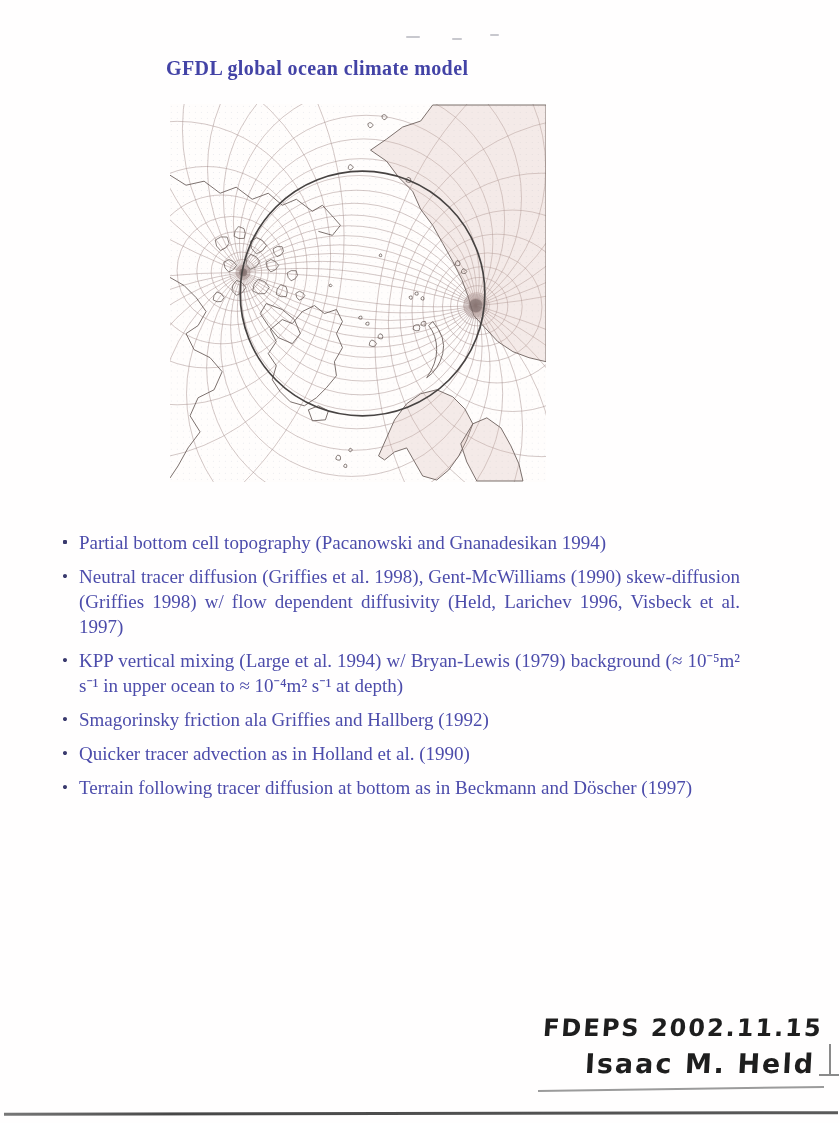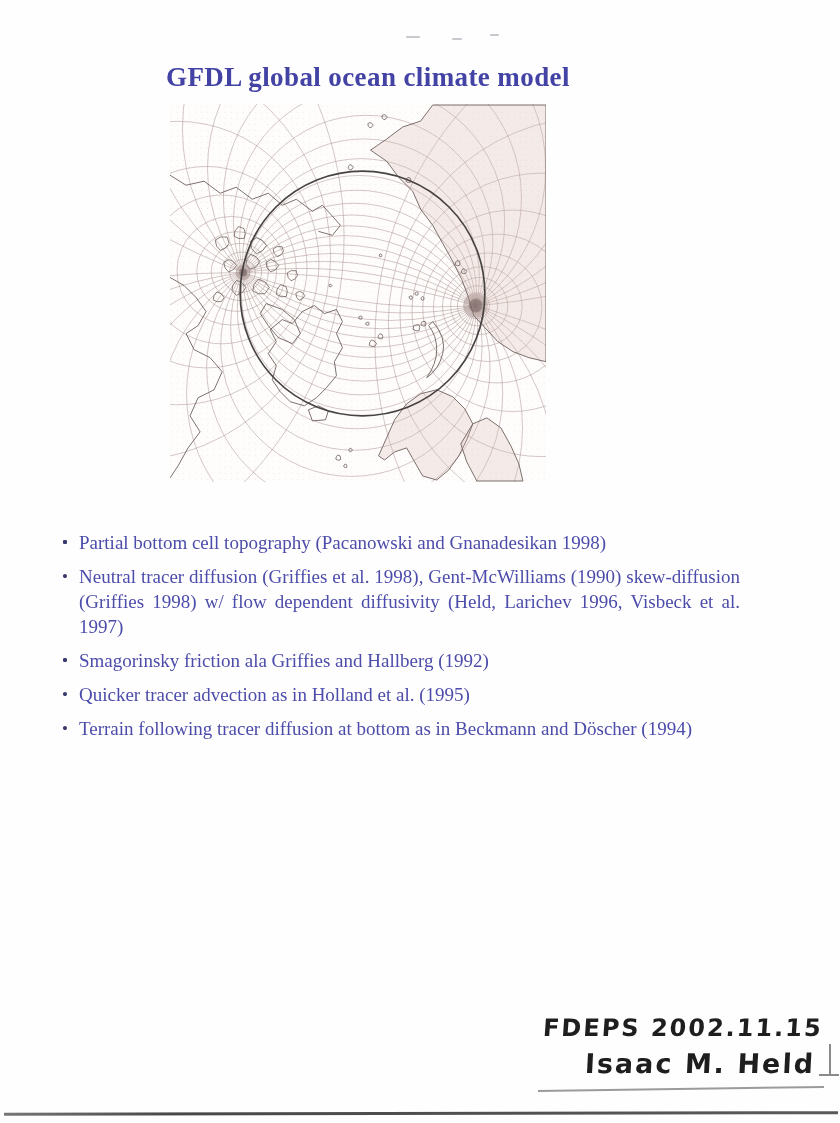--- a/index.html
+++ b/index.html
@@ -5,21 +5,21 @@
   html,body{margin:0;padding:0;background:#ffffff;}
   .page{
     position:relative;
     width:840px;height:1123px;
     background:#fffefe;
     overflow:hidden;
     font-family:"Liberation Serif", serif;
   }
   .title{
     position:absolute;left:166px;top:44px;
-    font-size:27px;letter-spacing:0.4px;
+    font-size:20px;letter-spacing:0.4px;
     color:#4343a6;font-weight:600;
     font-family:"Liberation Serif", serif;
     white-space:nowrap;
   }
   .scan-speck{position:absolute;background:#9a9aa6;opacity:.55;border-radius:1px;}
   .map-wrap{
     position:absolute;left:170px;top:104px;width:376px;height:378px;
     background:#fffdfc;
   }
   .map-wrap svg{display:block;width:100%;height:100%;}
@@ -176,26 +176,26 @@
         <circle cx="305" cy="200" r="12" fill="#a08a86" opacity="0.4"></circle>
         <circle cx="305" cy="200" r="6.6000000000000005" fill="#6f5f5c" opacity="0.55"></circle>
         <circle cx="192" cy="188" r="122" fill="none" stroke="#474342" stroke-width="1.7"></circle>
       </svg>
   </div>
 
   <div class="bullets">
     <ul>
       <li><span class="bullet-marker">•</span></li>
       <li><span class="bullet-marker">•</span></li>
-      <li><span class="bullet-marker">•</span><span>Partial bottom cell topography (Pacanowski and Gnanadesikan 1998)</span></li>
+      <li><span class="bullet-marker">•</span><span>Partial bottom cell topography (Pacanowski and Gnanadesikan 1994)</span></li>
       <li><span class="bullet-marker">•</span><span>Neutral tracer diffusion (Griffies et al. 1998), Gent-McWilliams (1990) skew-diffusion (Griffies 1998) w/ flow dependent diffusivity (Held, Larichev 1996, Visbeck et al. 1997)</span></li>
-      <li><span class="bullet-marker">•</span></li>
+      <li><span class="bullet-marker">•</span><span>KPP vertical mixing (Large et al. 1994) w/ Bryan-Lewis (1979) background (≈ 10⁻⁵m² s⁻¹ in upper ocean to ≈ 10⁻⁴m² s⁻¹ at depth)</span></li>
       <li><span class="bullet-marker">•</span><span>Smagorinsky friction ala Griffies and Hallberg (1992)</span></li>
-      <li><span class="bullet-marker">•</span><span>Quicker tracer advection as in Holland et al. (1995)</span></li>
-      <li><span class="bullet-marker">•</span><span>Terrain following tracer diffusion at bottom as in Beckmann and Döscher (1994)</span></li>
+      <li><span class="bullet-marker">•</span><span>Quicker tracer advection as in Holland et al. (1990)</span></li>
+      <li><span class="bullet-marker">•</span><span>Terrain following tracer diffusion at bottom as in Beckmann and Döscher (1997)</span></li>
     </ul>
   </div>
 
   <div class="handwriting">
     <div class="hw-line1">FDEPS 2002.11.15</div>
     <div class="hw-line2">Isaac M. Held</div>
   </div>
 
   <div class="sig-underline"></div>
   <div class="edge-vline"></div>

